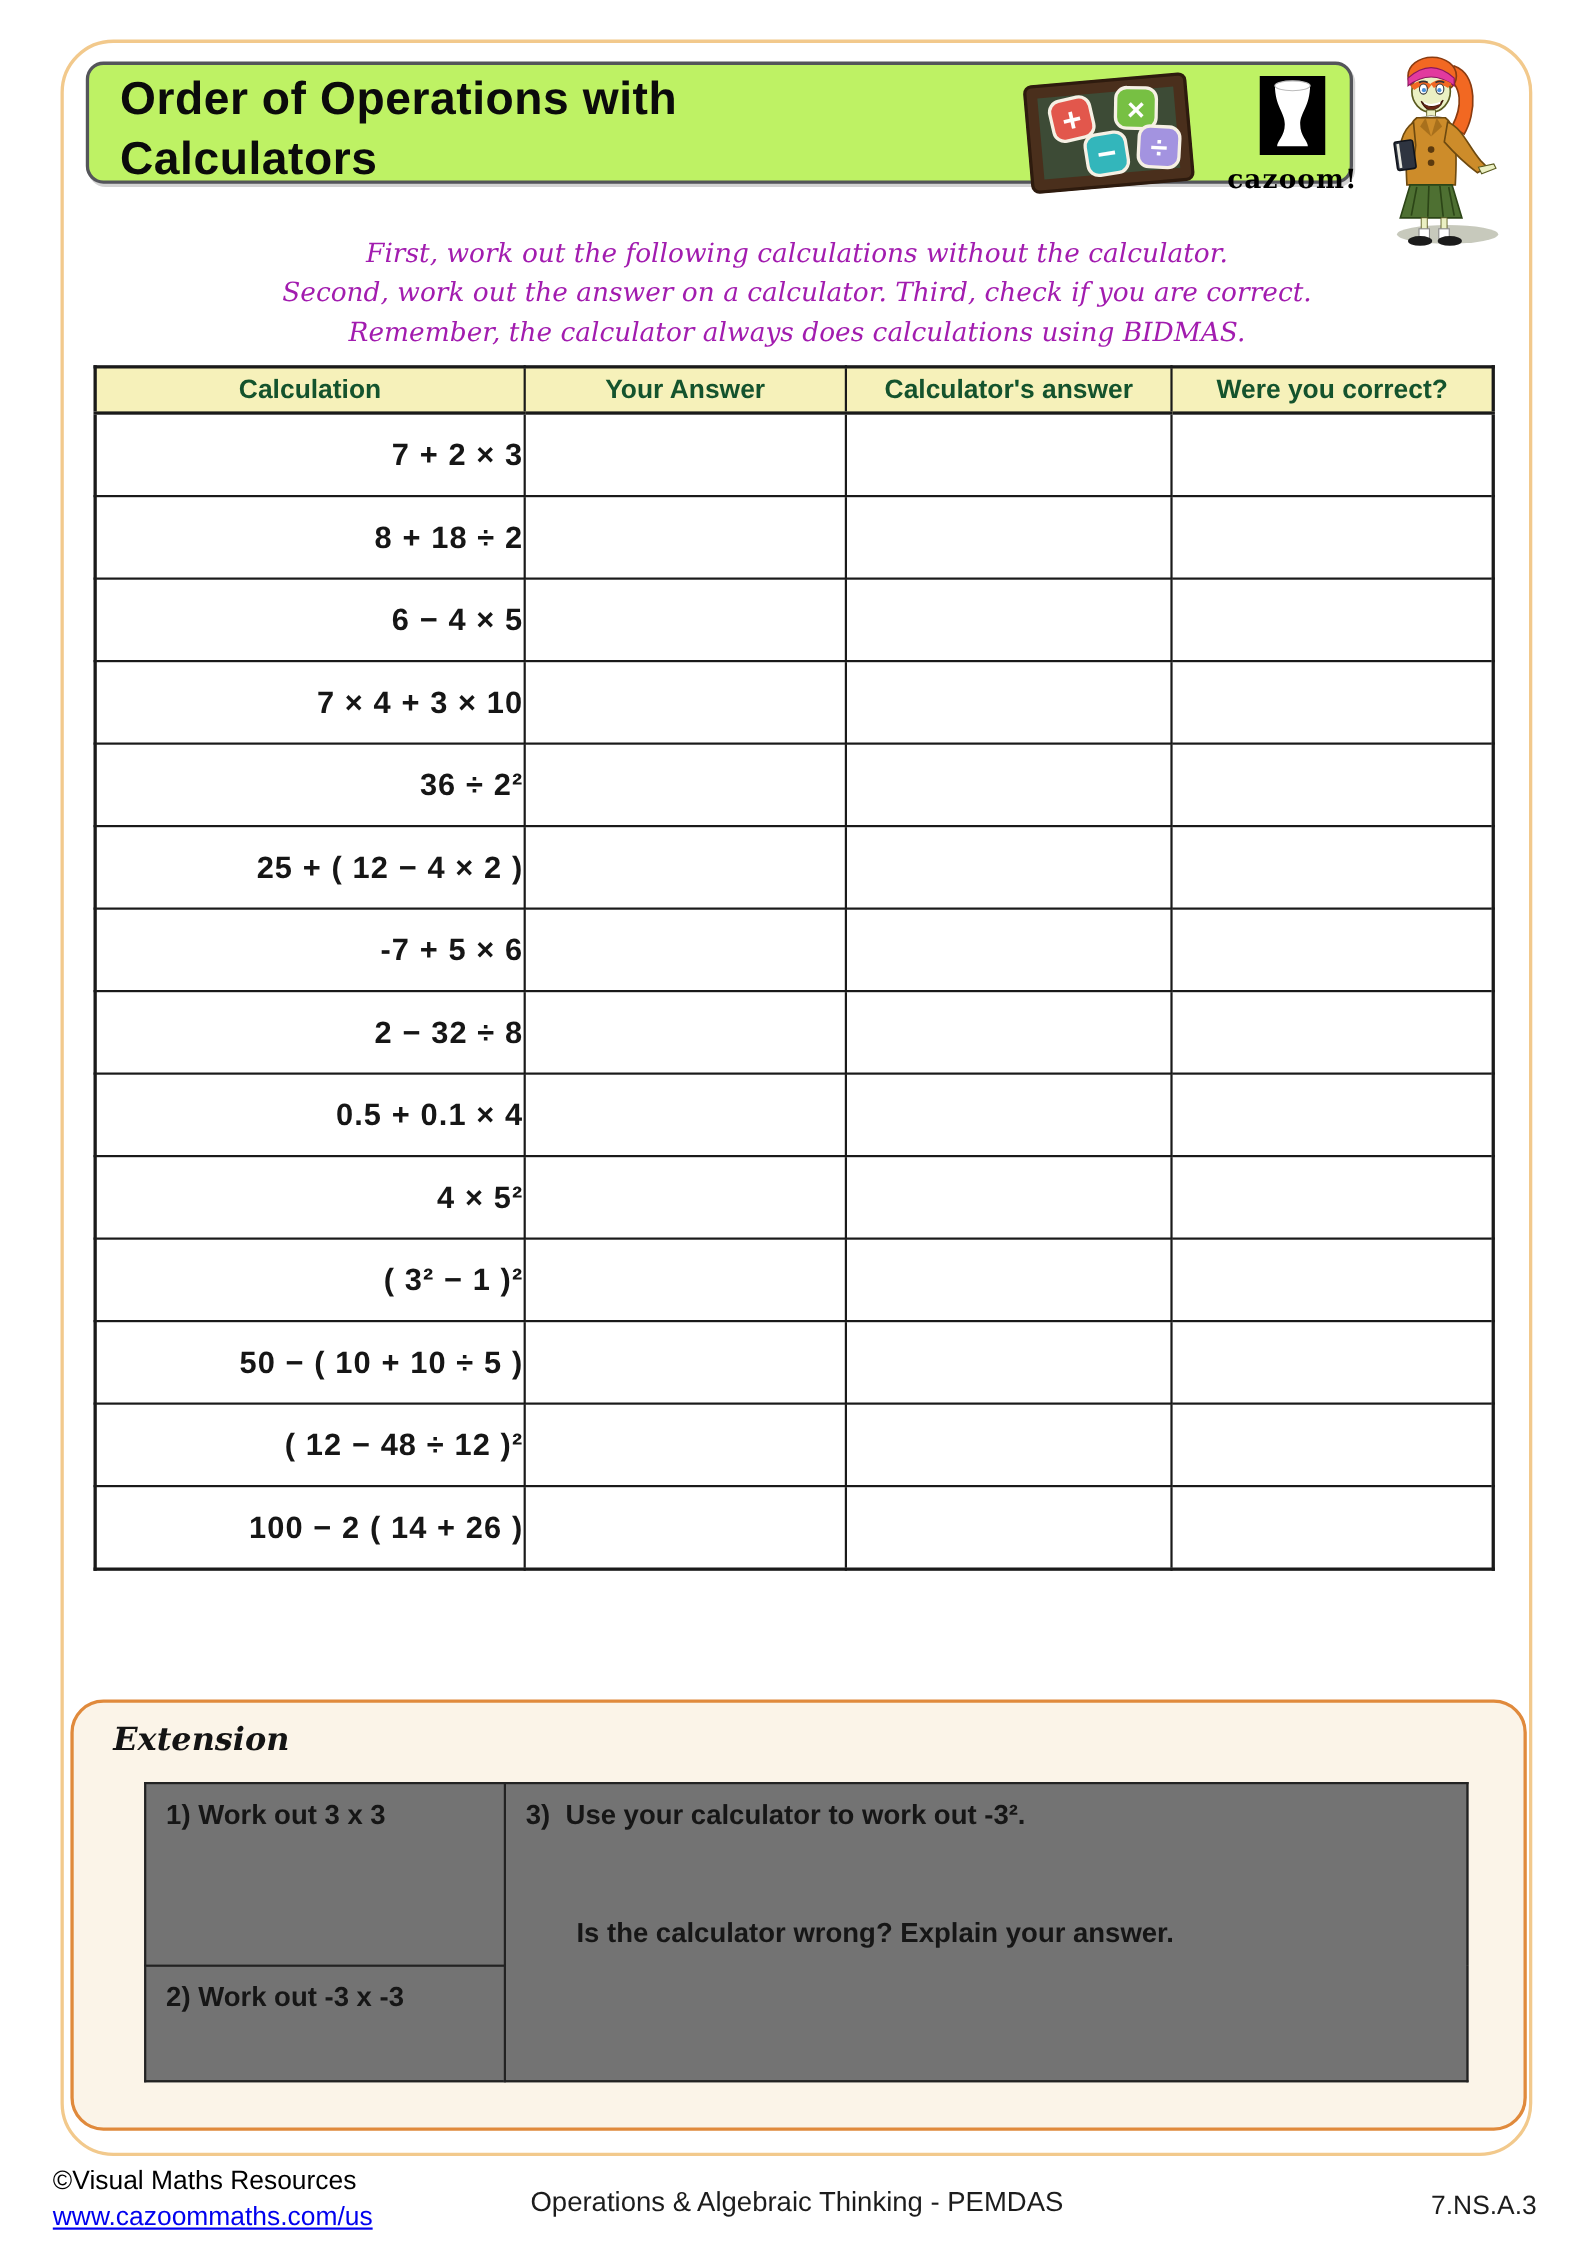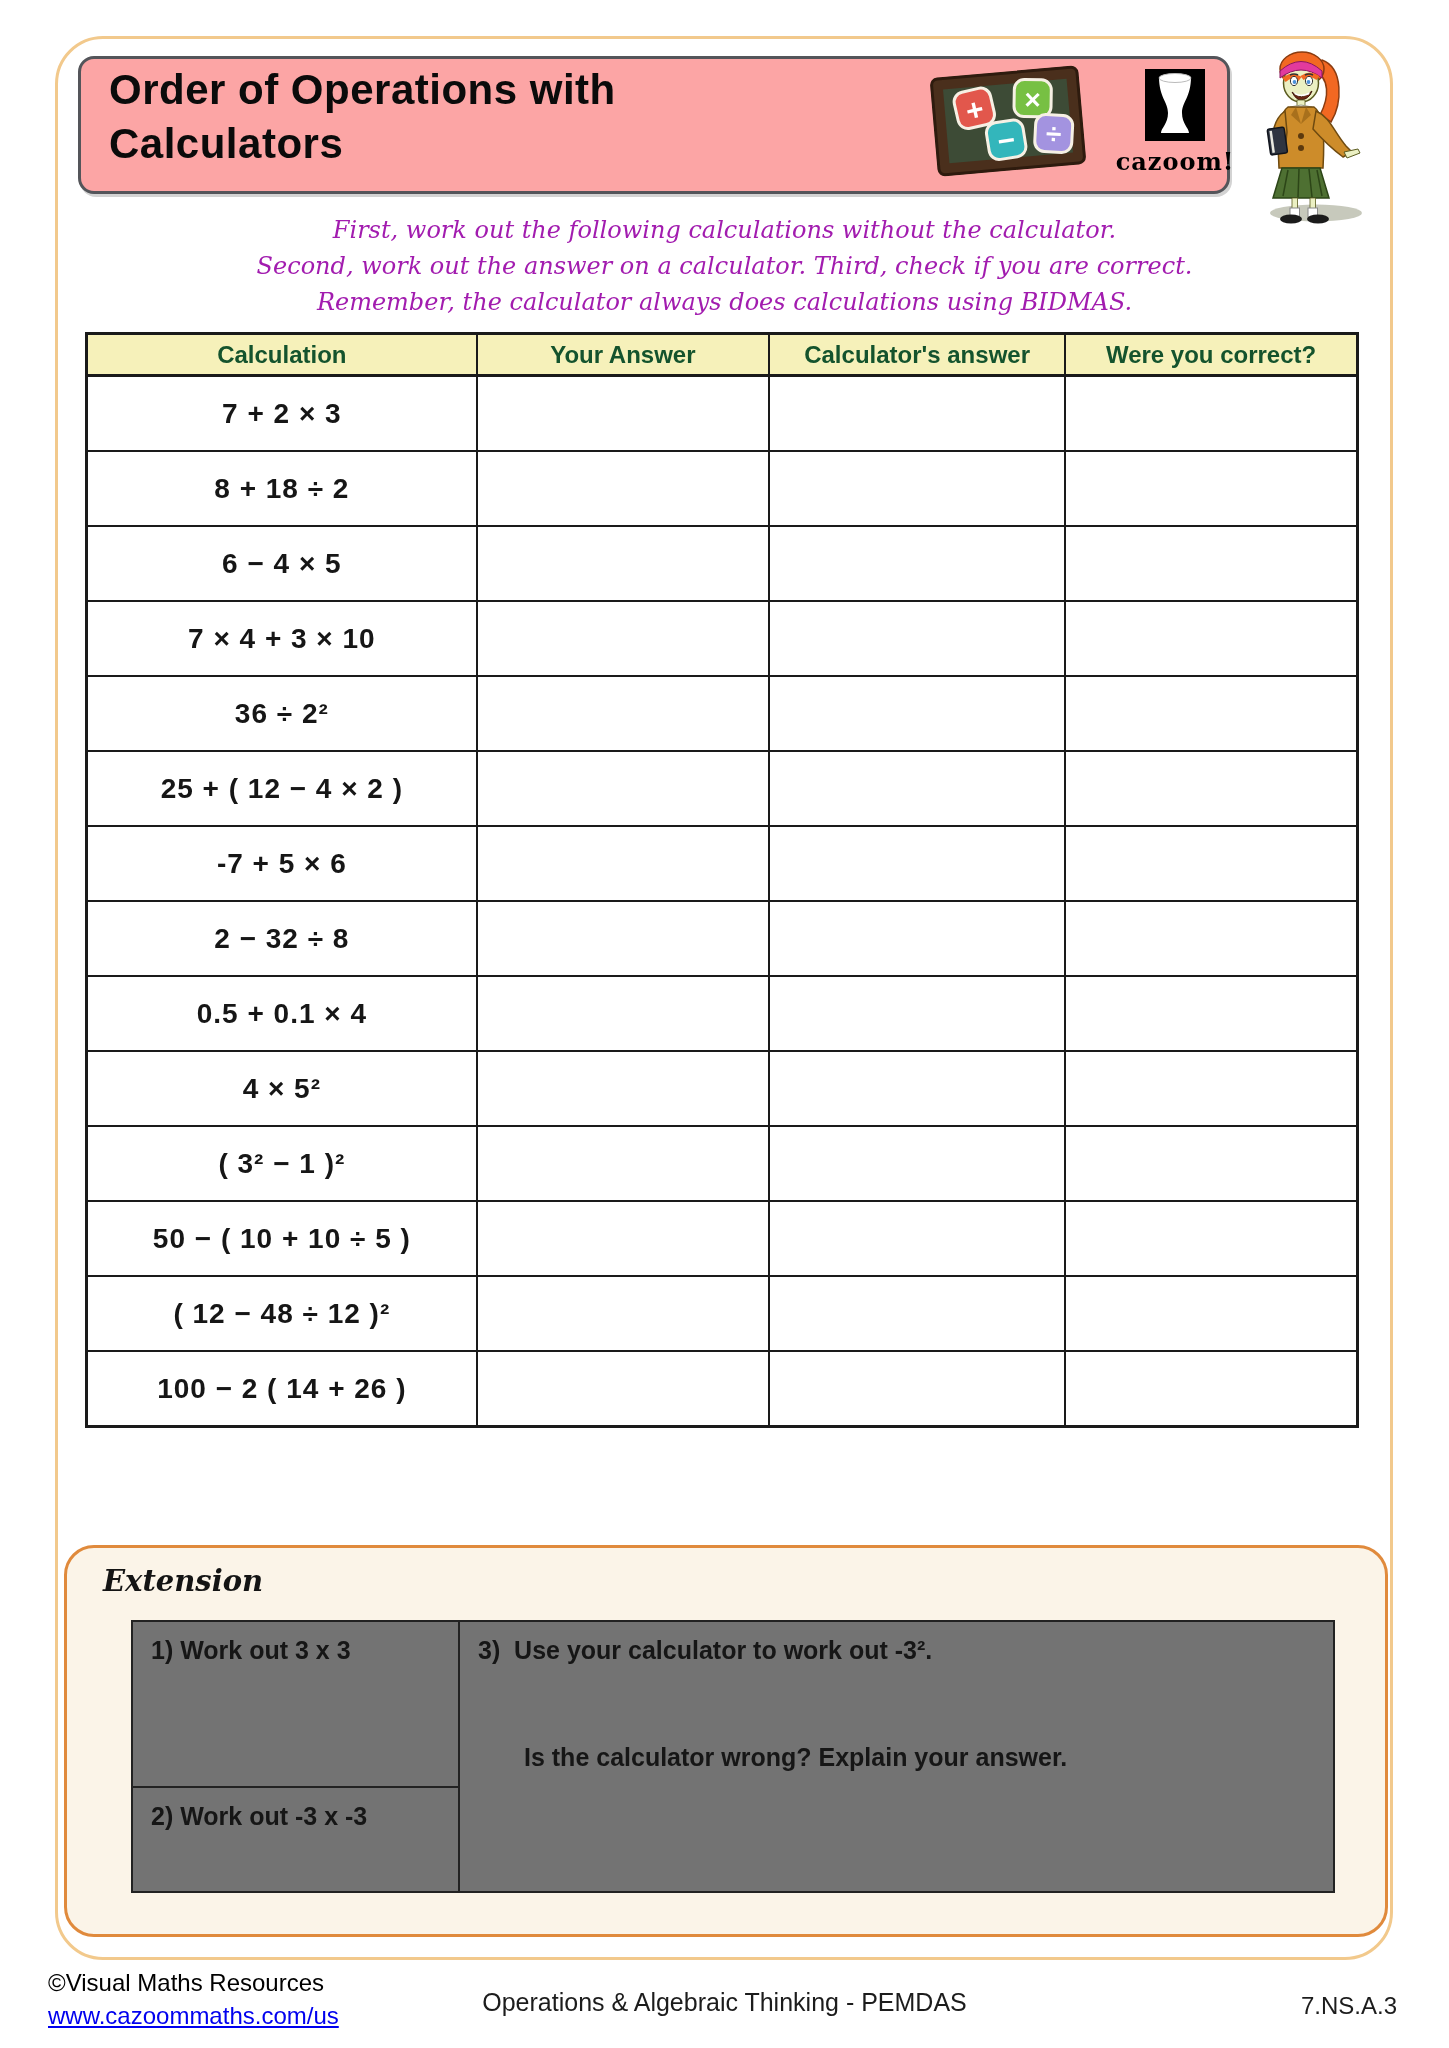--- a/index.html
+++ b/index.html
@@ -6,22 +6,22 @@
   body{
     width:1449px;height:2048px;position:relative;background:#ffffff;
     font-family:"Liberation Sans",sans-serif;color:#111;overflow:hidden;
   }
   .page-border{
     position:absolute;left:55px;top:36px;width:1338px;height:1924px;
     border:3px solid #f2c98c;border-radius:48px;box-sizing:border-box;
   }
   
   .title-box{
-    position:absolute;left:78px;top:56px;width:1152px;height:138px;
-    background:#fca5a5;border:3px solid #54555a;border-radius:16px;box-sizing:border-box;
+    position:absolute;left:78px;top:56px;width:1152px;height:111px;
+    background:#bef264;border:3px solid #54555a;border-radius:16px;box-sizing:border-box;
     box-shadow:2px 3px 0 rgba(80,80,80,.25);
   }
   .title-text{
     position:absolute;left:28px;top:4px;width:660px;
     font-size:42px;font-weight:bold;line-height:1.28;color:#0b0b0b;letter-spacing:.5px;
   }
   .chalkboard{position:absolute;left:852px;top:12px;transform:rotate(-5deg);}
   .cazoom-logo{position:absolute;left:1028px;top:10px;width:132px;text-align:center;}
   .cazoom-text{font-family:"DejaVu Serif",serif;font-weight:bold;font-size:24px;color:#000;margin-top:2px;letter-spacing:1px;}
   .mascot{position:absolute;left:1254px;top:44px;}
@@ -37,21 +37,21 @@
     border:3px solid #1a1a1a;
   }
   table.calc-table th{
     background:#f6f1ba;border:2px solid #1a1a1a;border-bottom:3px solid #1a1a1a;
     height:39px;font-size:24px;font-weight:bold;color:#14532d;padding:0;
   }
   table.calc-table td{
     border:2px solid #1a1a1a;height:73px;padding:0;
   }
   td.calc-cell{
-    text-align:center;vertical-align:middle;font-size:28px;font-weight:bold;color:#161616;
+    text-align:right;vertical-align:middle;font-size:28px;font-weight:bold;color:#161616;
     letter-spacing:1px;
   }
   
   .extension-box{
     position:absolute;left:64px;top:1545px;width:1324px;height:392px;
     border:3px solid #e08a3c;border-radius:30px;background:#fbf4e8;box-sizing:border-box;
   }
   .extension-title{
     position:absolute;left:36px;top:16px;
     font-family:"DejaVu Serif",serif;font-style:italic;font-weight:bold;font-size:29px;color:#141414;

